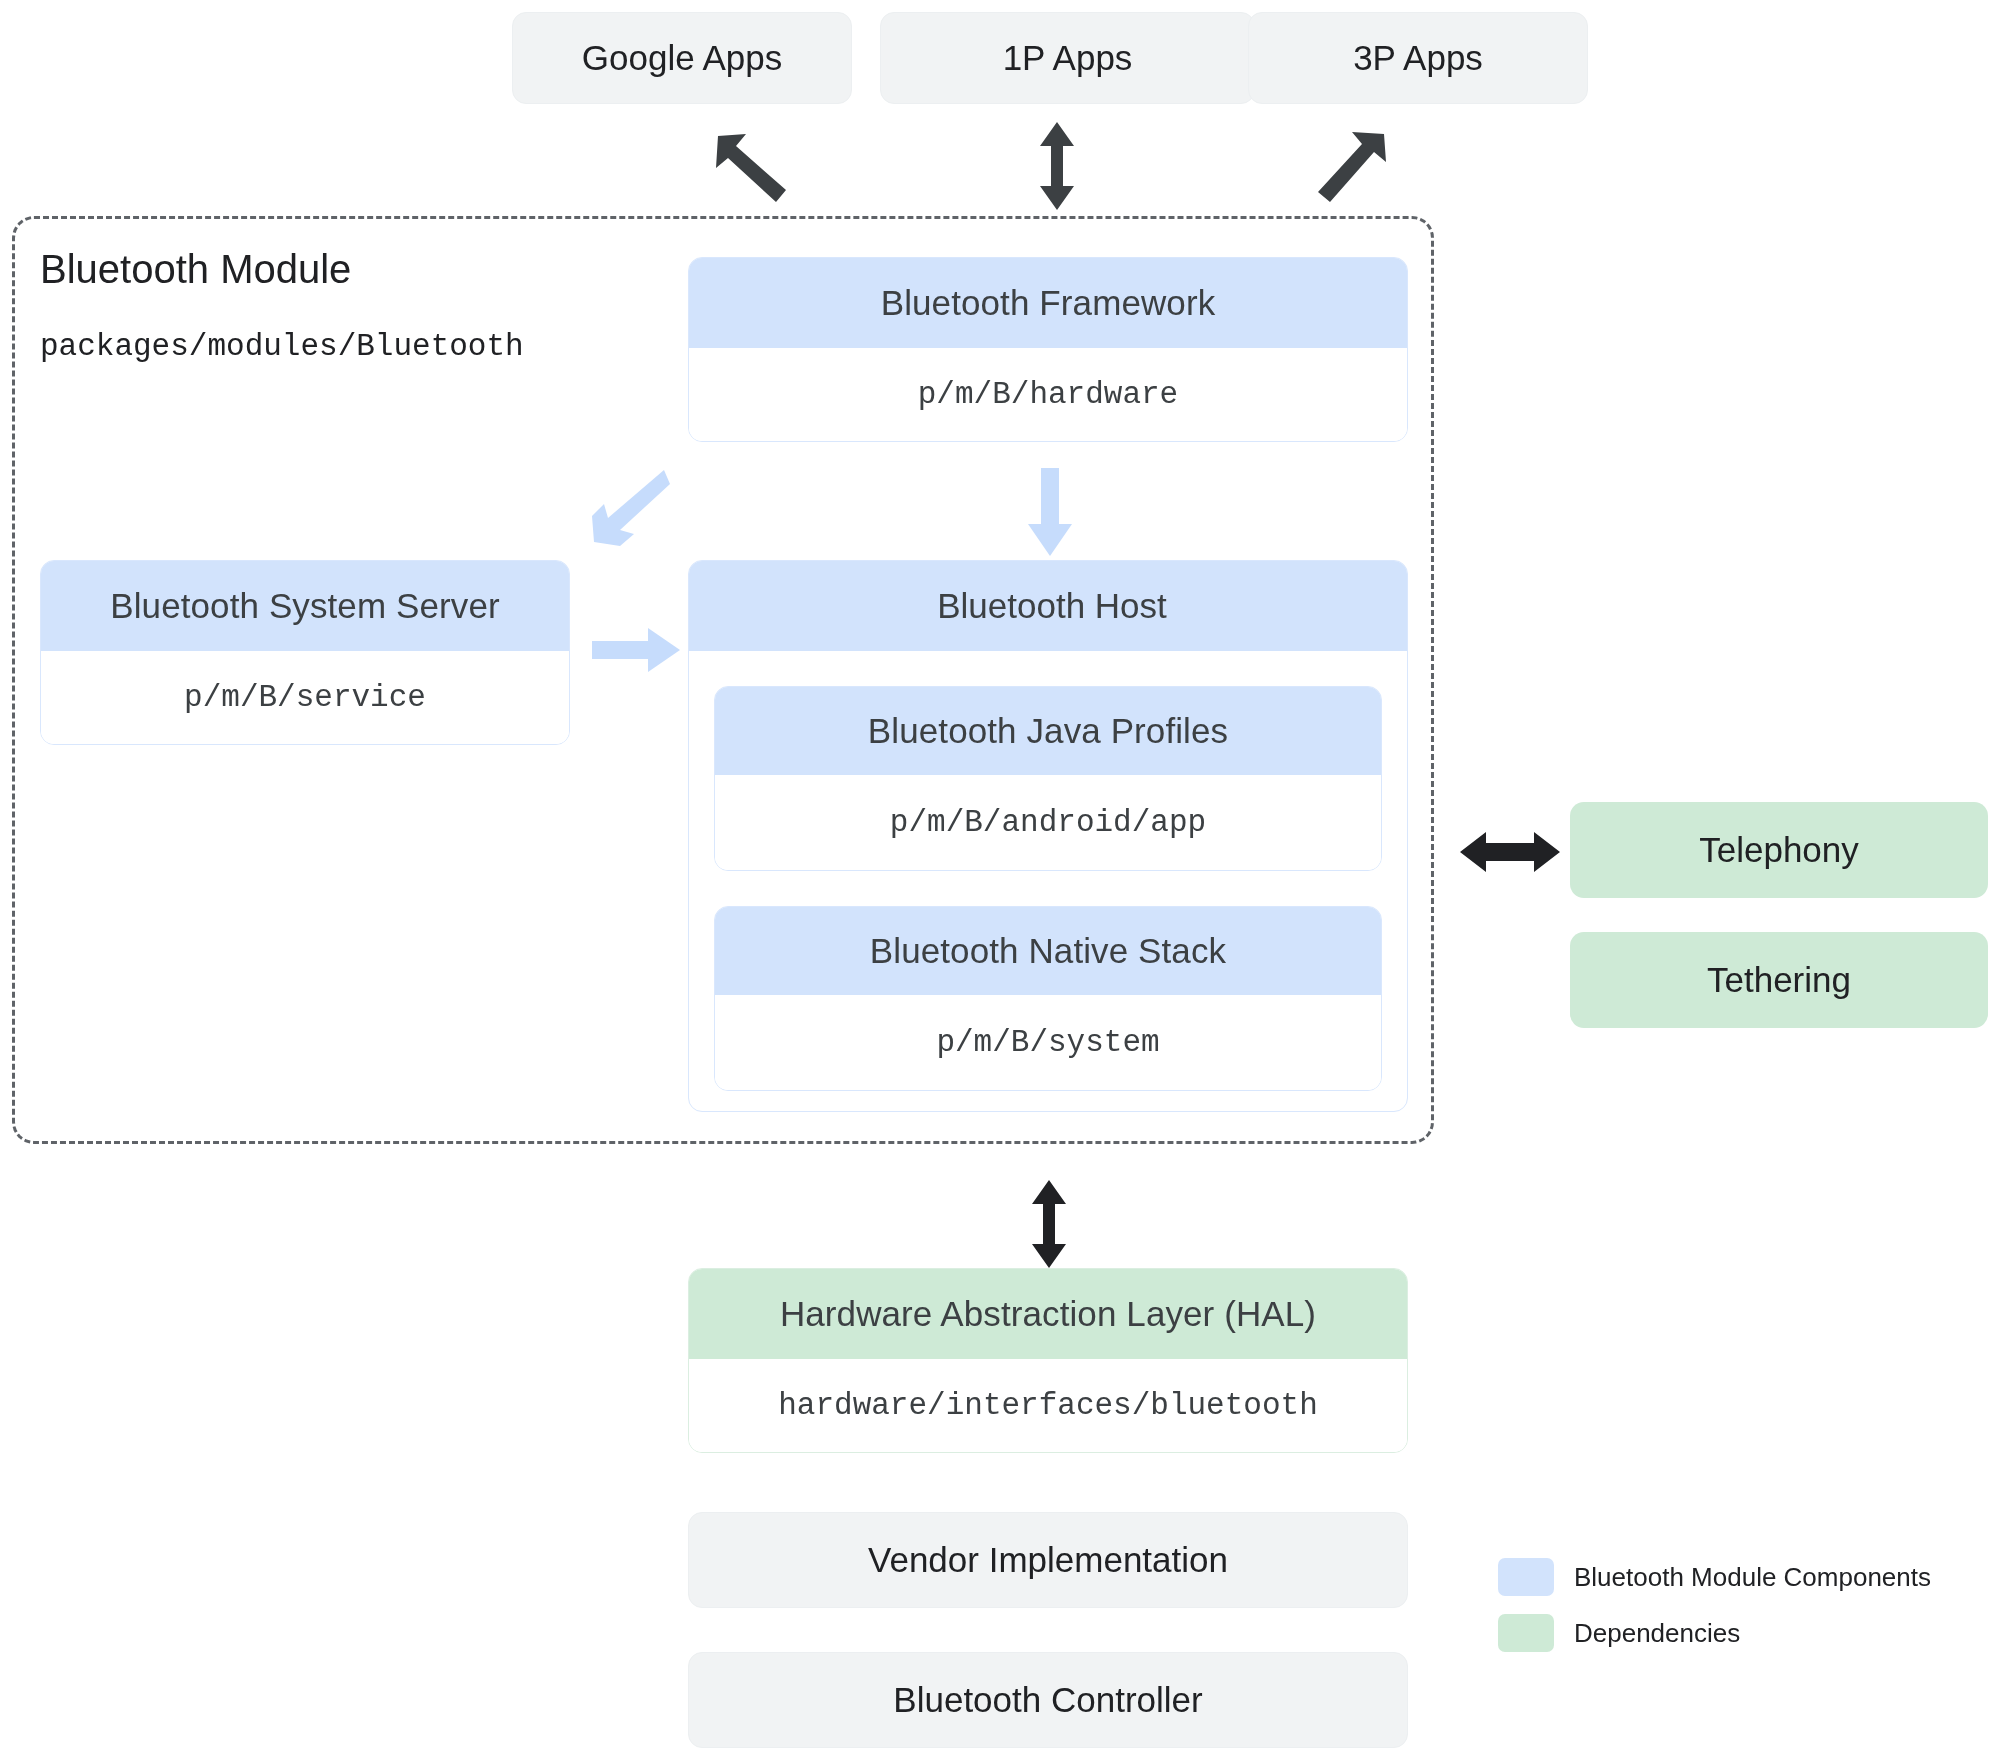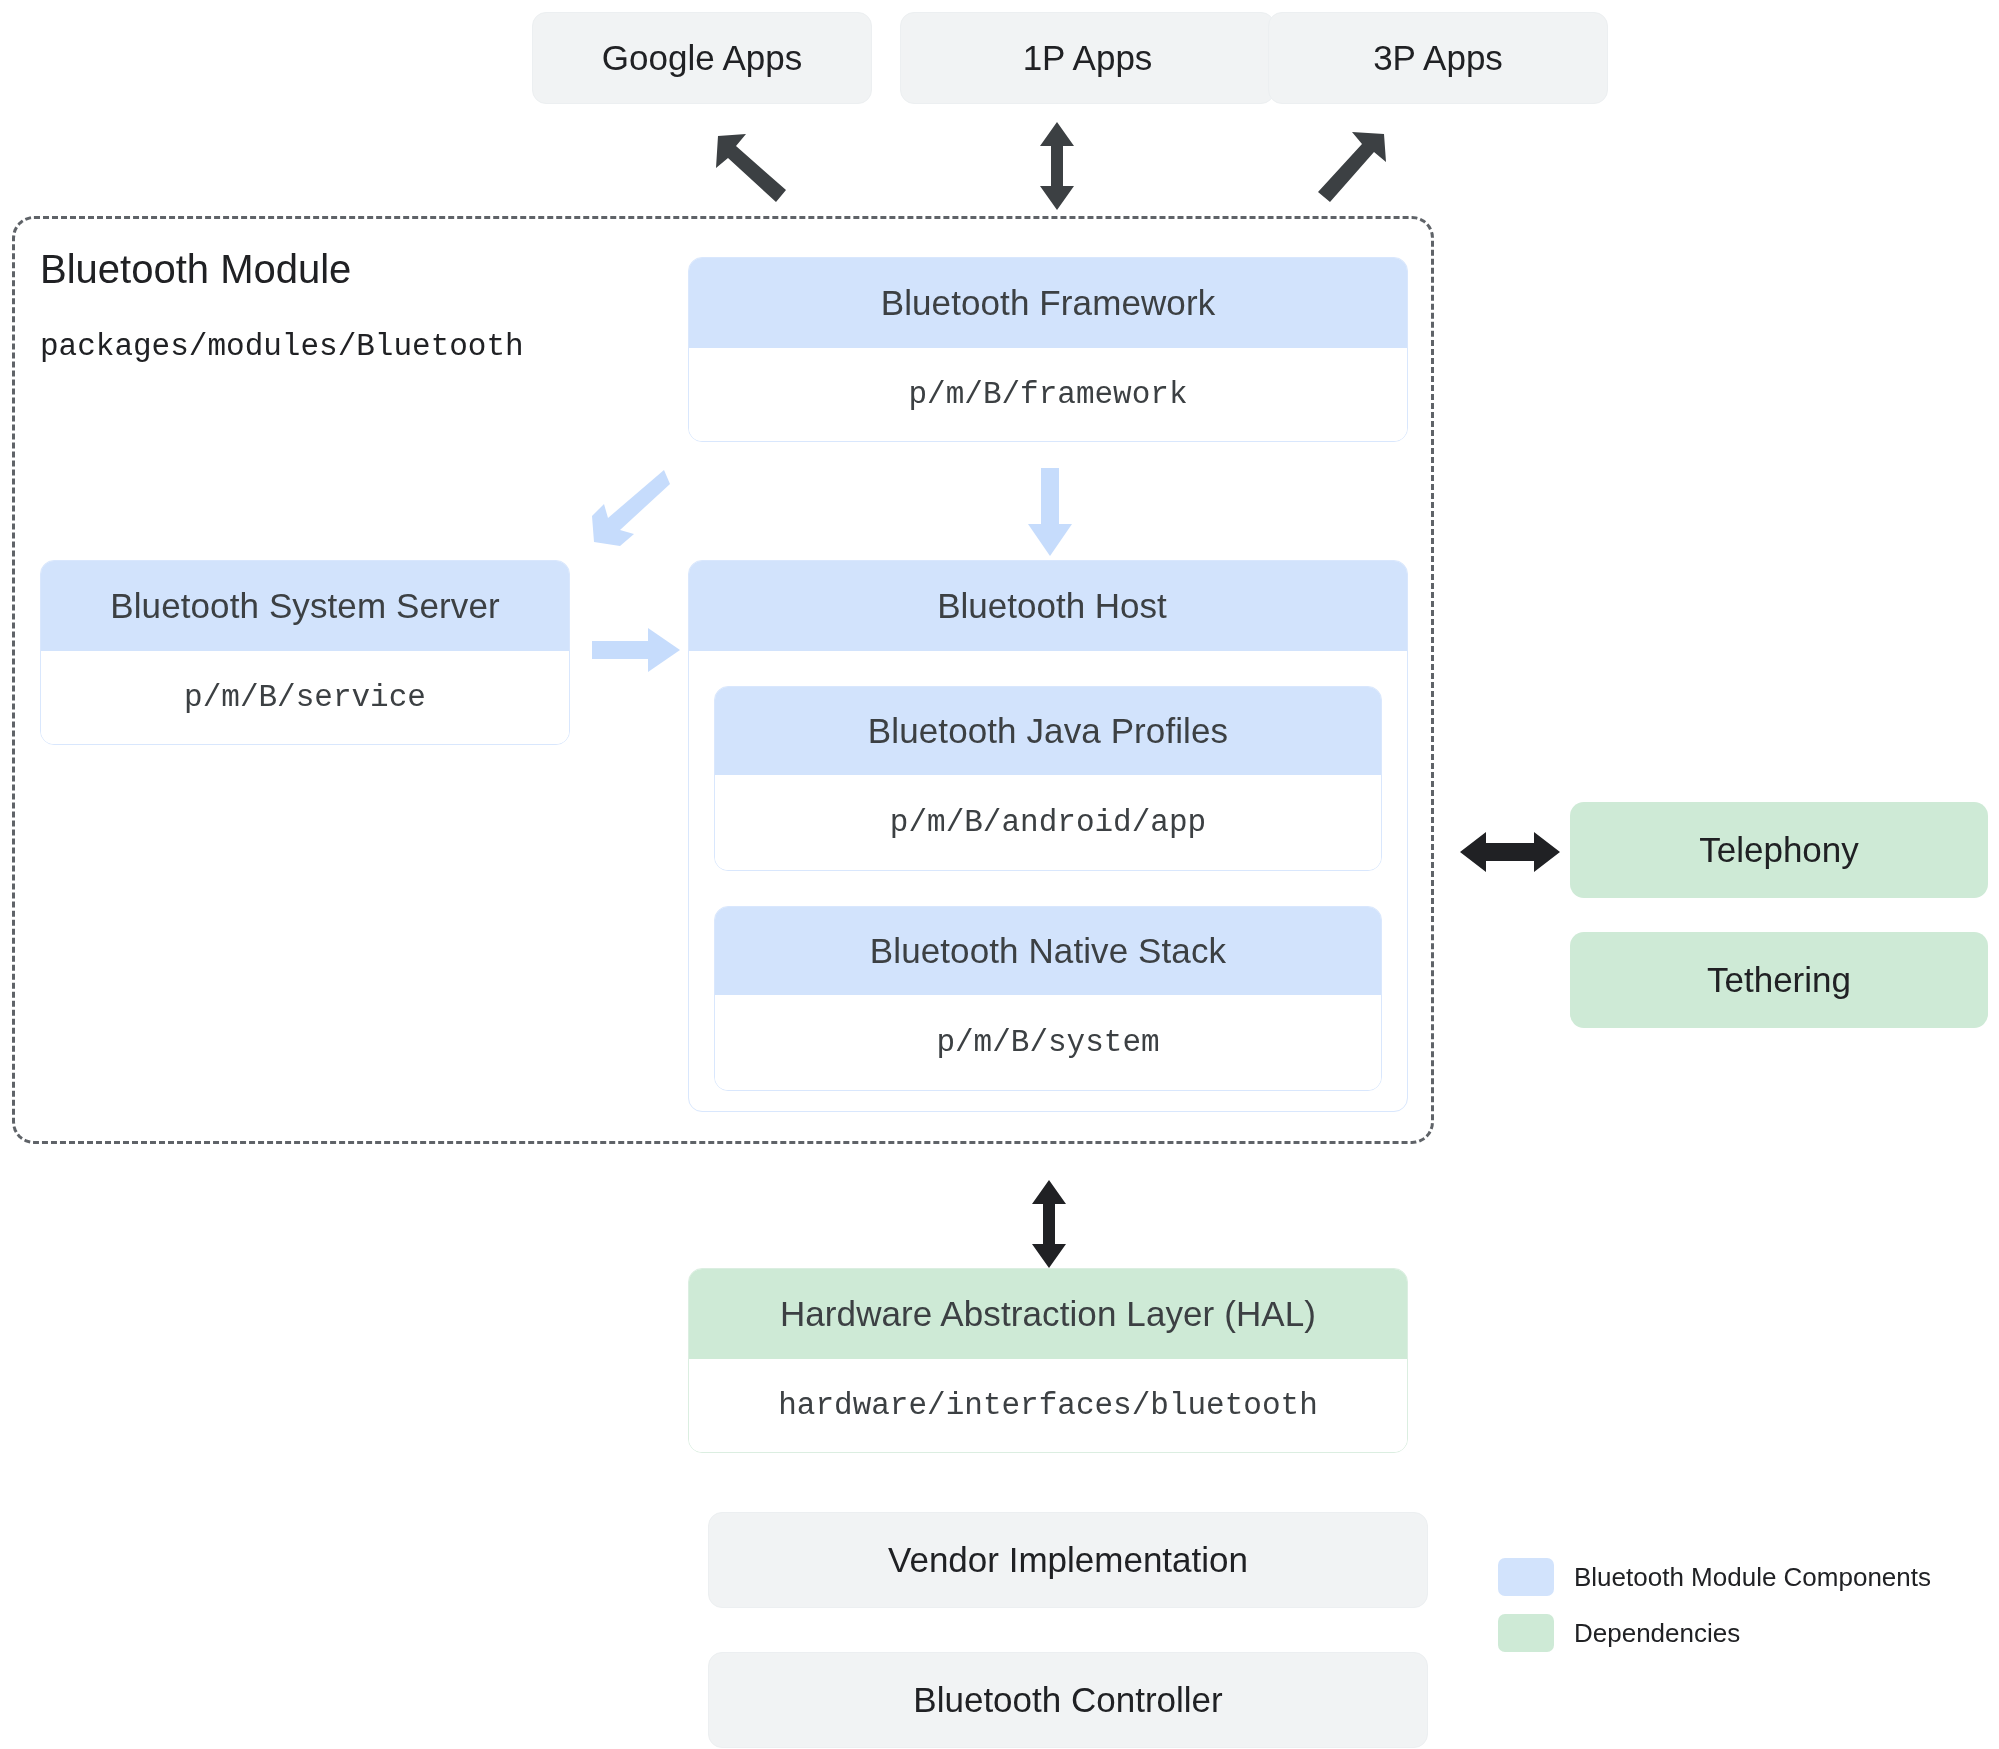--- a/index.html
+++ b/index.html
@@ -51,21 +51,20 @@
 
   
   .grey{
     background:#f1f3f4;
     border:1.5px solid #eceff1;
     border-radius:14px;
     display:flex;align-items:center;justify-content:center;
     font-size:35px;
     color:#202124;
     white-space:nowrap;
-    margin-left:20px;
   }
   .greenplain{
     background:#ceead6;
     border-radius:14px;
     display:flex;align-items:center;justify-content:center;
     font-size:35px;
     color:#202124;
     white-space:nowrap;
   }
 
@@ -147,21 +146,21 @@
     </svg>
   </div>
 
   <div class="abs" id="module-container" style="left:12px;top:216px;width:1422px;height:928px;"></div>
 
   <div class="abs" id="module-title" style="left:40px;top:247px;">Bluetooth Module</div>
   <div class="abs" id="module-path" style="left:40px;top:300px;margin-top:29px;">packages/modules/Bluetooth</div>
 
   <div class="abs card blue" style="left:688px;top:257px;width:720px;height:185px;">
     <div class="hdr" style="height:90px;">Bluetooth Framework</div>
-    <div class="path" style="flex:1;">p/m/B/framework</div>
+    <div class="path" style="flex:1;">p/m/B/hardware</div>
   </div>
 
   <div class="abs" style="left:1026px;top:468px;width:48px;height:88px;">
     <svg width="48" height="88" viewBox="0 0 48 88">
       <path d="M15 0 L33 0 L33 56 L46 56 L24 88 L2 56 L15 56 Z" fill="#c6dcfc"></path>
     </svg>
   </div>
 
   <div class="abs" style="left:592px;top:468px;width:80px;height:80px;">
     <svg width="80" height="80" viewBox="0 0 80 80">

